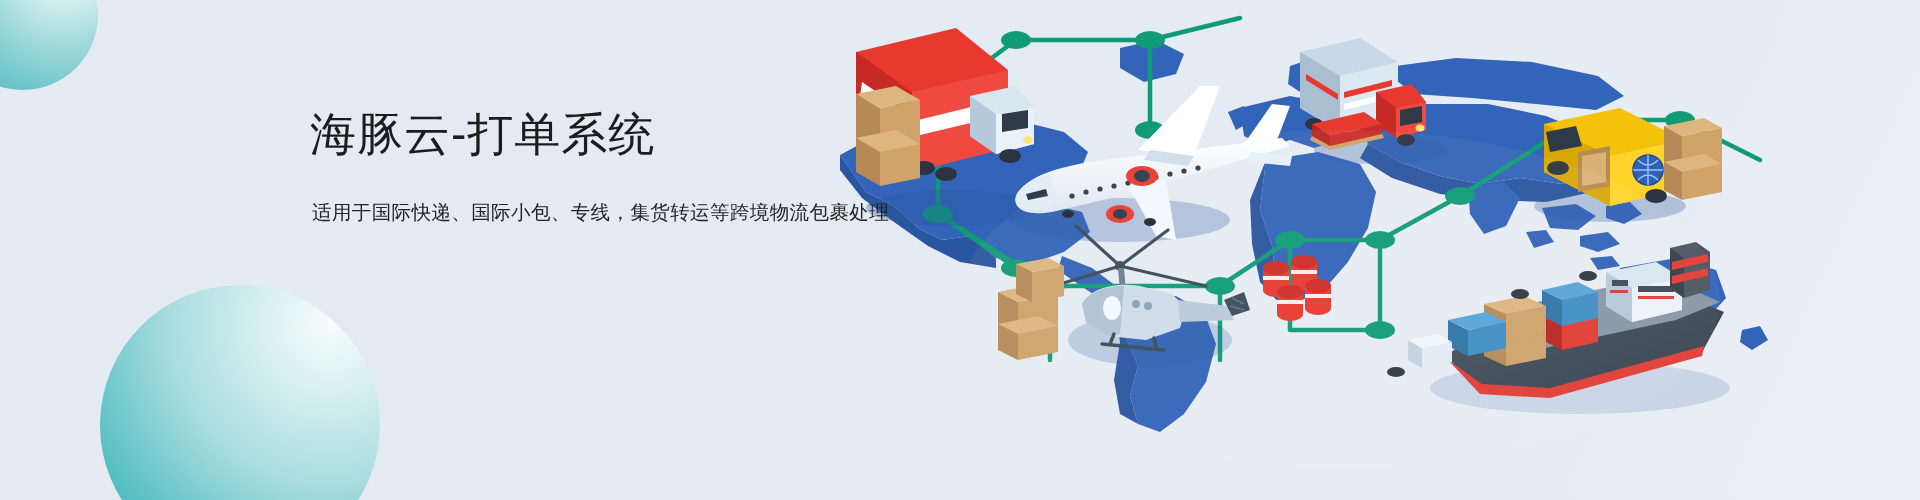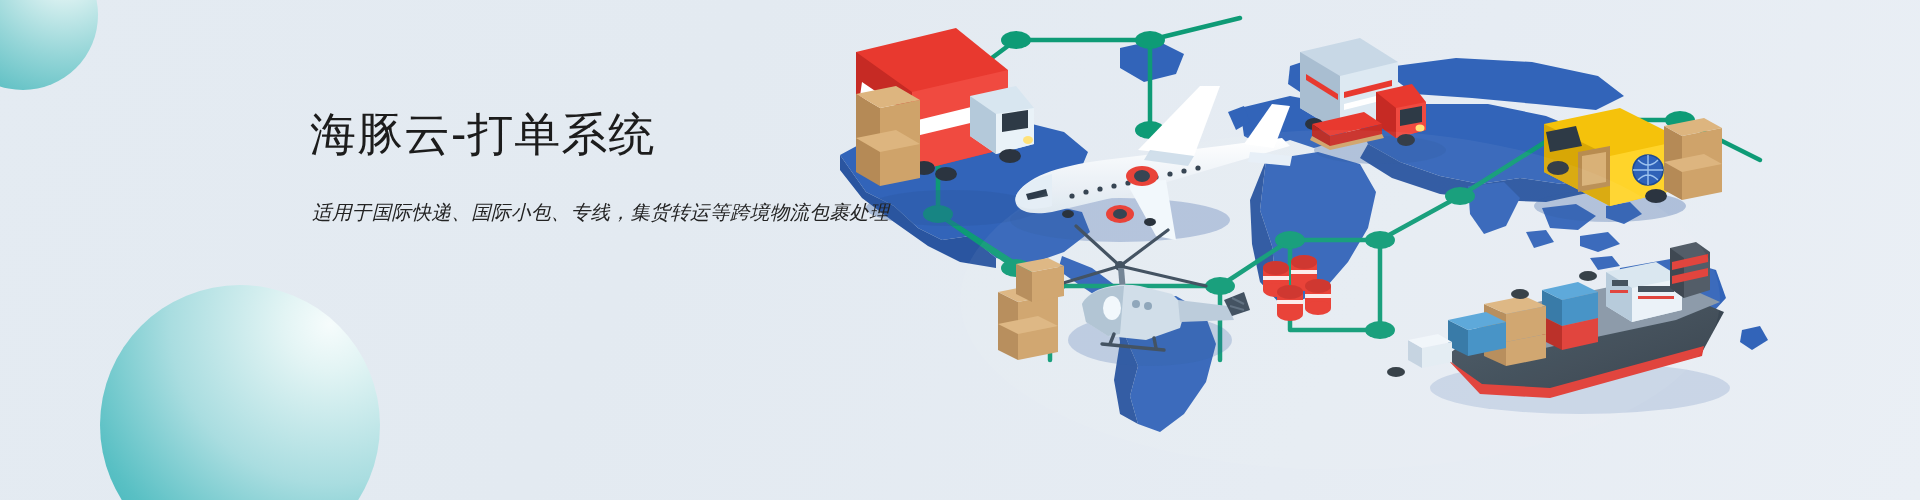--- a/index.html
+++ b/index.html
@@ -60,21 +60,20 @@
     white-space: nowrap;
   }
   .banner-subtitle {
     margin: 38px 0 0 2px;
     font-size: 19.5px;
     line-height: 1.4;
     font-weight: 400;
     letter-spacing: 0.4px;
     color: #232323;
     white-space: nowrap;
-    font-style: italic;
   }
 
   
   .illustration {
     position: absolute;
     right: 0;
     top: 0;
     width: 1100px;
     height: 500px;
     z-index: 4;

